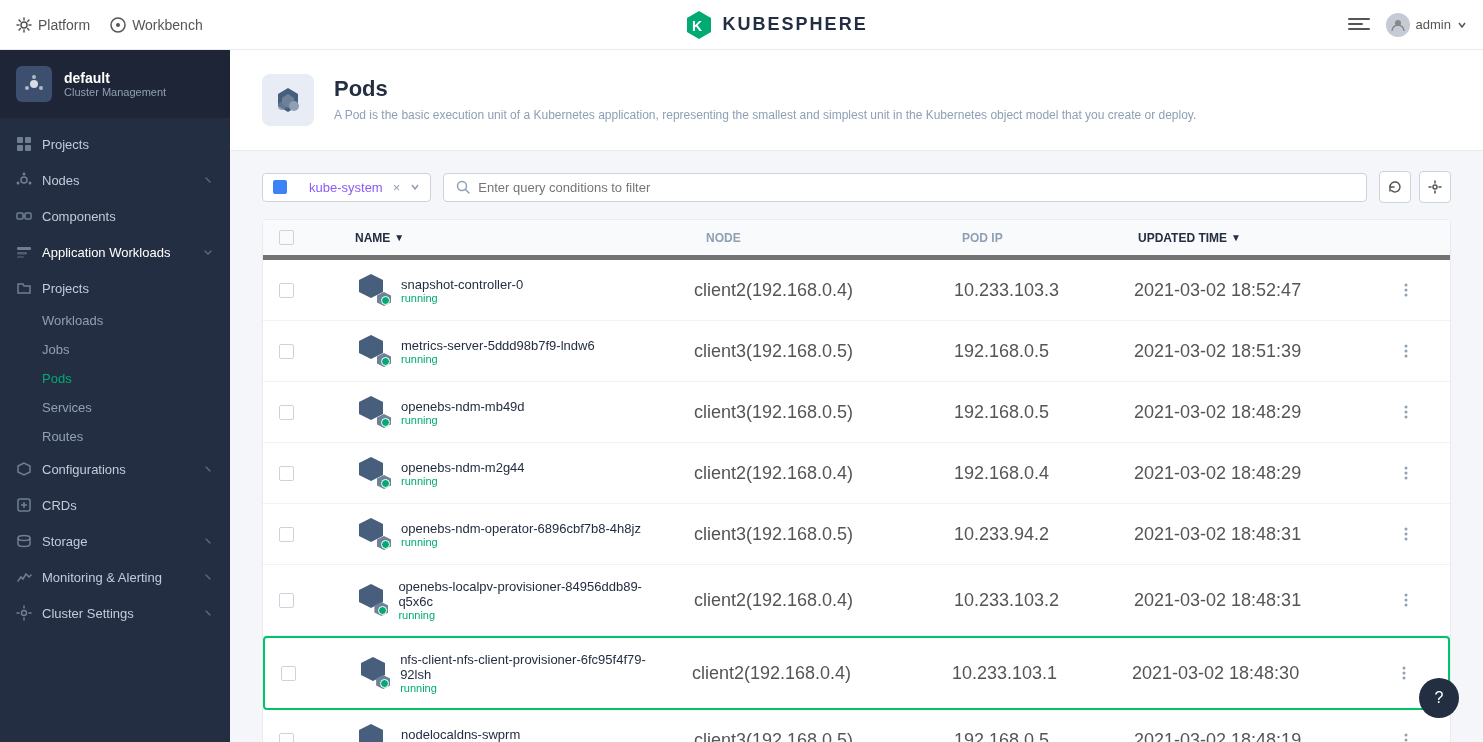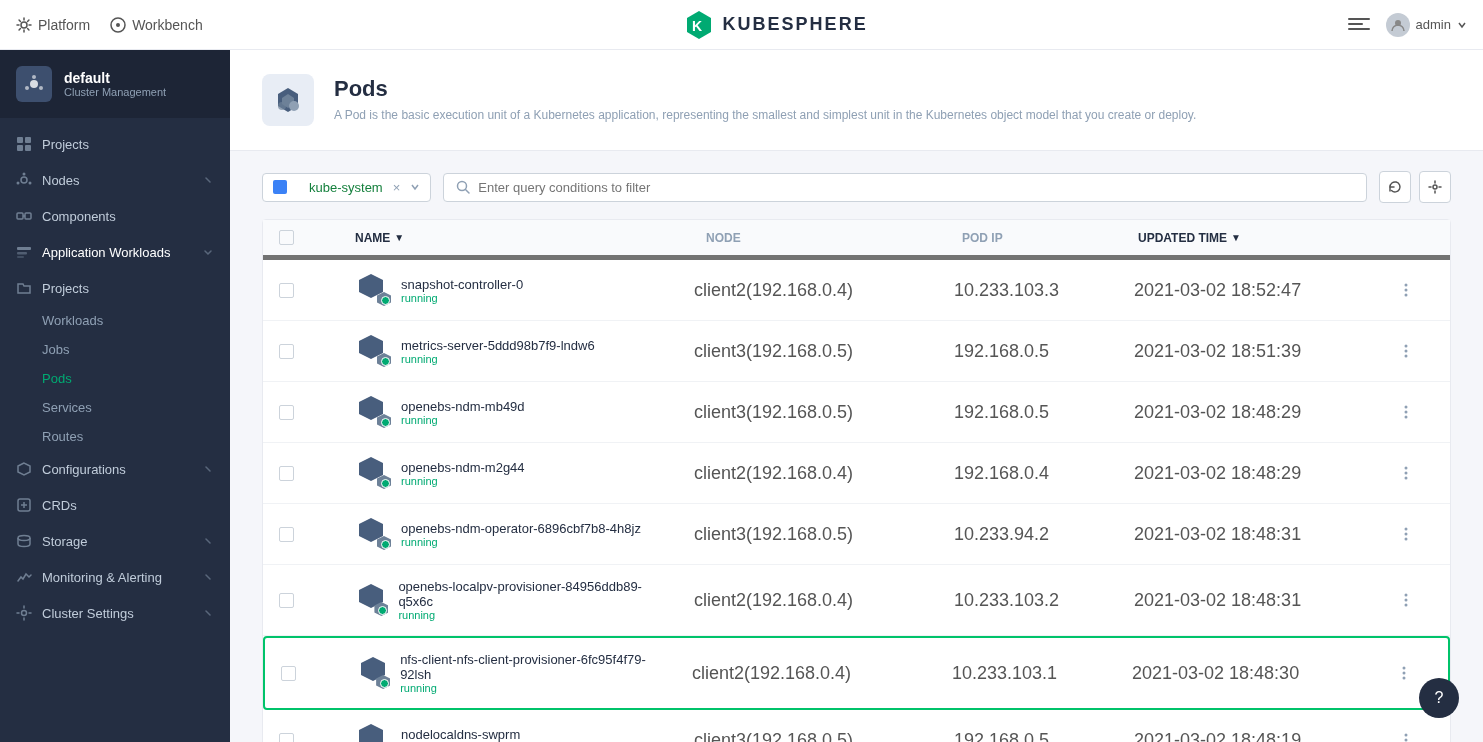--- a/index.html
+++ b/index.html
@@ -55,21 +55,21 @@
     .page-header-info h1 { font-size: 22px; font-weight: 600; color: #242e42; }
     .page-header-info p { font-size: 12px; color: #8fa0b4; margin-top: 4px; max-width: 900px; line-height: 1.5; }
 
     
     .content { padding: 20px 32px; }
 
     
     .toolbar { display: flex; align-items: center; gap: 12px; margin-bottom: 16px; }
     .namespace-select { display: flex; align-items: center; gap: 6px; border: 1px solid #ccd3db; border-radius: 4px; padding: 6px 10px; background: #fff; cursor: pointer; min-width: 160px; }
     .ns-icon { width: 14px; height: 14px; background: #3b82f6; border-radius: 2px; }
-    .ns-text { font-size: 13px; color: #15803d; flex: 1; padding-left: 16px; }
+    .ns-text { font-size: 13px; color: #8b5cf6; flex: 1; padding-left: 16px; }
     .ns-clear { color: #8fa0b4; cursor: pointer; padding: 0 4px; }
     .ns-arrow { color: #8fa0b4; }
     .search-bar { flex: 1; display: flex; align-items: center; gap: 8px; border: 1px solid #ccd3db; border-radius: 4px; padding: 6px 12px; background: #fff; }
     .search-bar input { border: none; outline: none; flex: 1; font-size: 13px; color: #555; background: transparent; }
     .toolbar-actions { display: flex; align-items: center; gap: 8px; }
     .toolbar-btn { width: 32px; height: 32px; border: 1px solid #ccd3db; border-radius: 4px; background: #fff; display: flex; align-items: center; justify-content: center; cursor: pointer; color: #555; }
 
     
     .table-container { background: #fff; border-radius: 4px; border: 1px solid #e8eaf0; }
     .table-header { display: grid; grid-template-columns: 40px 1fr 220px 140px 220px 40px; align-items: center; padding: 10px 16px; border-bottom: 5px solid #737373; background: #f9fafc; gap: 36px; }

